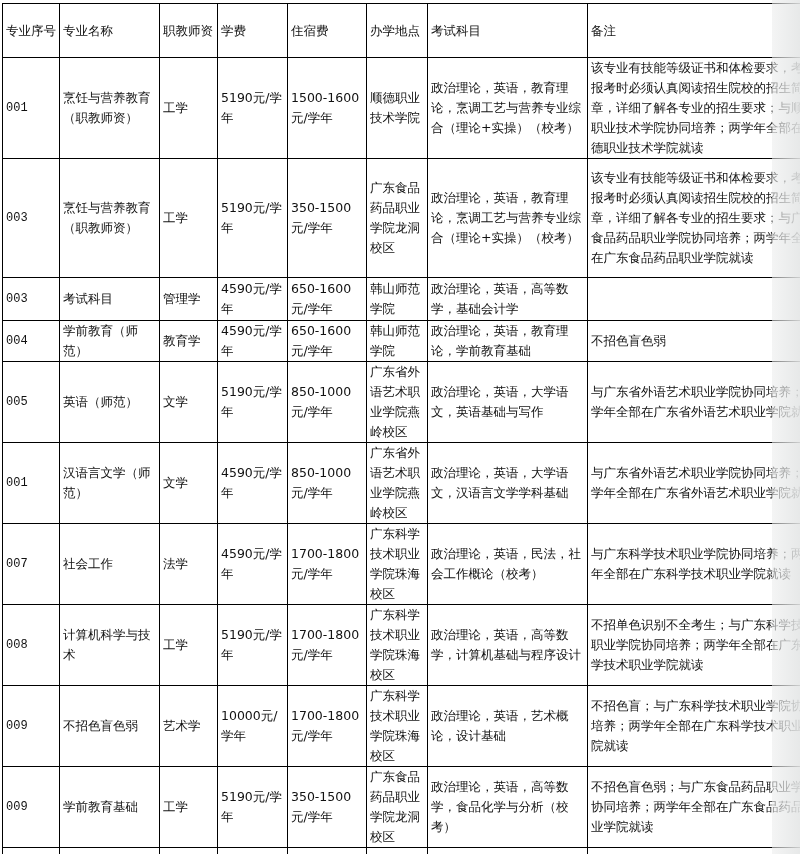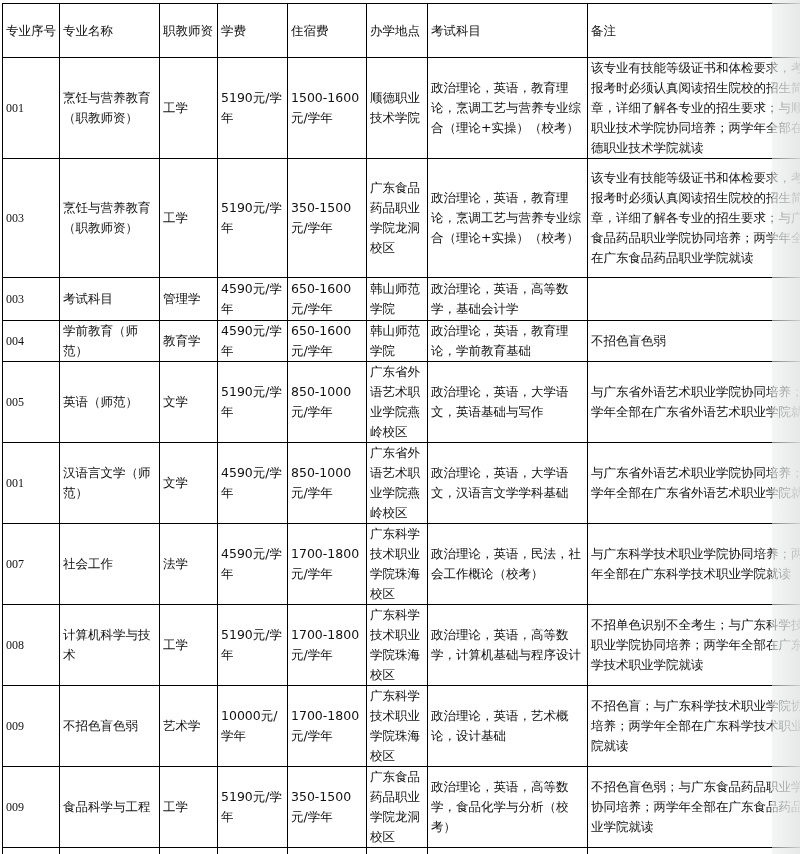--- a/index.html
+++ b/index.html
@@ -13,21 +13,21 @@
   }
   table.majors td, table.majors th {
     border: 1px solid #000;
     padding: 0 3px;
     vertical-align: middle;
     text-align: left;
     font-weight: normal;
     word-break: break-all;
     overflow: hidden;
   }
-  .num { font-family: Liberation Serif, serif; font-size: 12px; }
+  .num { font-family: Liberation Mono, monospace; font-size: 12px; }
   th { height: 53px; }
   .r1 { height: 99px; }
   .r2 { height: 119px; }
   .r3 { height: 43px; }
   .r4 { height: 41px; }
   .r5 { height: 81px; }
   .r6 { height: 81px; }
   .r7 { height: 79px; }
   .r8 { height: 81px; }
   .r9 { height: 81px; }
@@ -150,21 +150,21 @@
       <td>不招色盲色弱</td>
       <td>艺术学</td>
       <td>10000元/学年</td>
       <td>1700-1800元/学年</td>
       <td>广东科学技术职业学院珠海校区</td>
       <td>政治理论，英语，艺术概论，设计基础</td>
       <td>不招色盲；与广东科学技术职业学院协同培养；两学年全部在广东科学技术职业学院就读</td>
     </tr>
     <tr class="r10">
       <td class="num">009</td>
-      <td>食品科学与工程</td>
+      <td>学前教育基础</td>
       <td>工学</td>
       <td>5190元/学年</td>
       <td>350-1500元/学年</td>
       <td>广东食品药品职业学院龙洞校区</td>
       <td>政治理论，英语，高等数学，食品化学与分析（校考）</td>
       <td>不招色盲色弱；与广东食品药品职业学院协同培养；两学年全部在广东食品药品职业学院就读</td>
     </tr>
     <tr class="r11">
       <td></td>
       <td></td>

